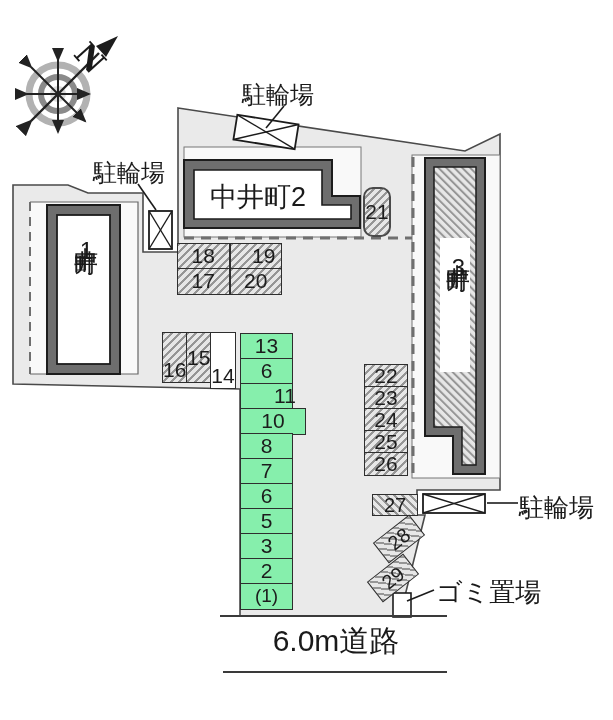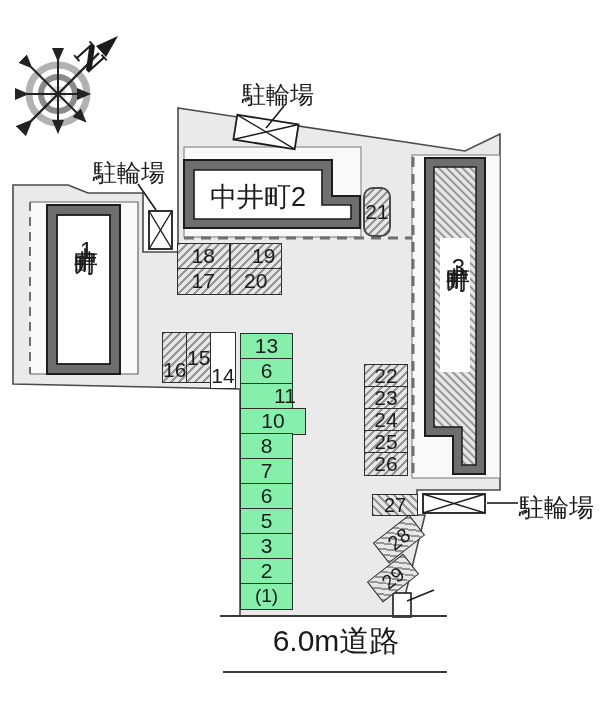--- a/index.html
+++ b/index.html
@@ -175,19 +175,20 @@
     </div>
   <div class="cell hatchA rot38" style="left:370px;top:565px;width:46px;height:26px;font-size:20px;">
       <span>29</span>
     </div>
 
   <div class="lbl" style="left:76px;top:40px;font-size:31px;font-weight:bold;font-family:'DejaVu Serif',serif;transform:rotate(48deg);">N</div>
 
   <div class="lbl" style="left:242px;top:79px;font-size:24px;">駐輪場</div>
   <div class="lbl" style="left:93px;top:157px;font-size:24px;">駐輪場</div>
   <div class="lbl" style="left:519px;top:491px;font-size:25px;">駐輪場</div>
+  <div class="lbl" style="left:436px;top:575px;font-size:26px;">ゴミ置場</div>
 
   <div class="lbl" style="left:194px;top:179px;width:128px;text-align:center;font-size:27px;">中井町2</div>
   <div class="lbl vtext" style="left:70px;top:228px;font-size:24px;">中井町1</div>
   <div class="lbl vtext" style="left:442px;top:245px;font-size:24px;">中井町3</div>
 
   <div class="lbl" style="left:226px;top:621px;width:220px;text-align:center;font-size:30px;">6.0m道路</div>
 </div>
 
 </body></html>

